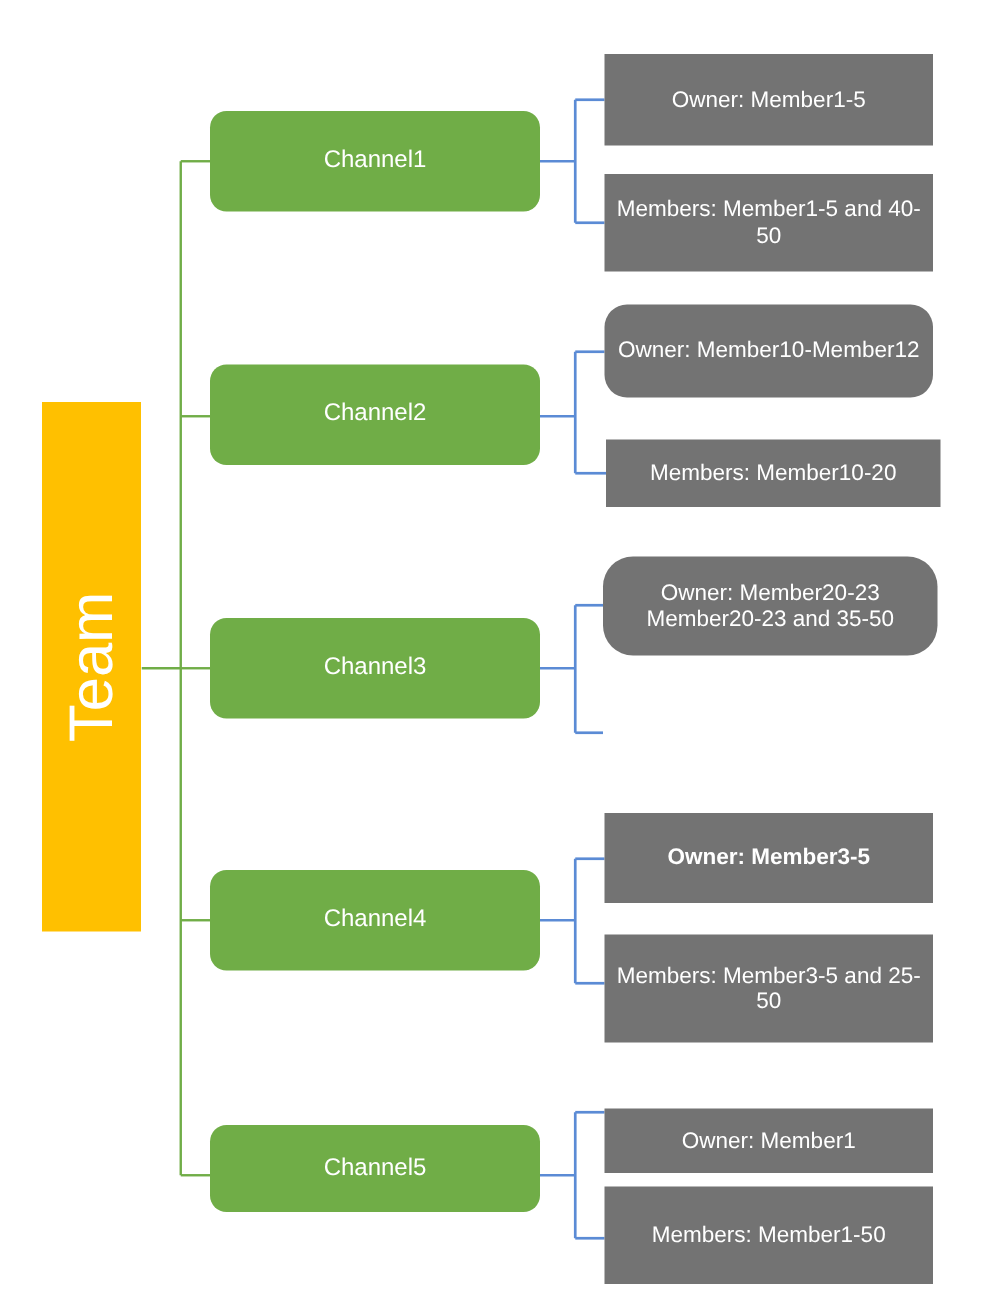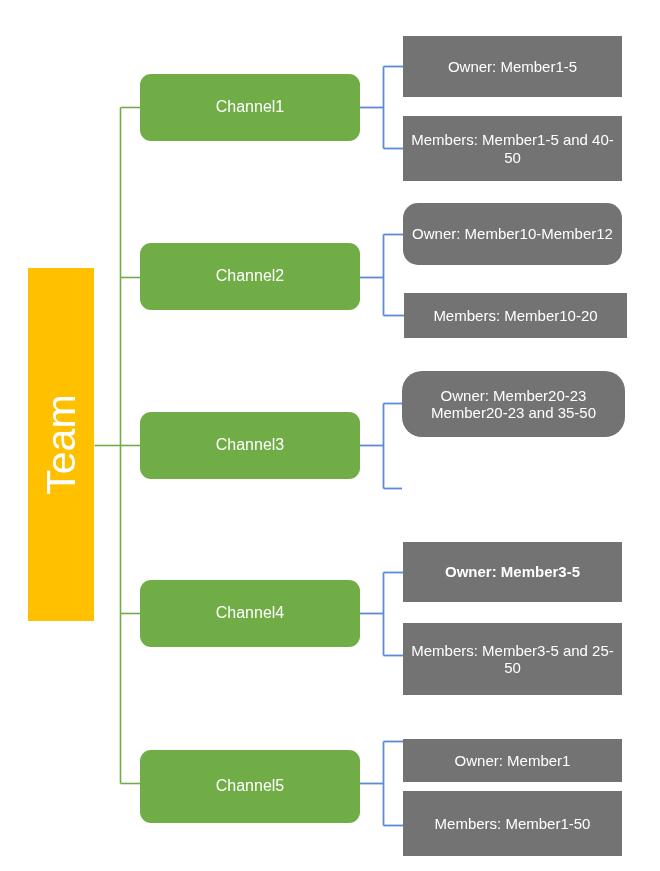--- a/index.html
+++ b/index.html
@@ -78,21 +78,21 @@
   </div>
   <div class="node channel-node" style="left:140px;top:243px;width:220px;height:67px;">
     <span>Channel2</span>
   </div>
   <div class="node channel-node" style="left:140px;top:412px;width:220px;height:67px;">
     <span>Channel3</span>
   </div>
   <div class="node channel-node" style="left:140px;top:580px;width:220px;height:67px;">
     <span>Channel4</span>
   </div>
-  <div class="node channel-node" style="left:140px;top:750px;width:220px;height:73px;">
+  <div class="node channel-node" style="left:140px;top:750px;width:220px;height:58px;">
     <span>Channel5</span>
   </div>
 
   <div class="node detail-node" style="left:403px;top:36px;width:219px;height:61px;">
     <span>Owner: Member1-5</span>
   </div>
   <div class="node detail-node" style="left:403px;top:116px;width:219px;height:65px;">
     <span>Members: Member1-5 and 40-50</span>
   </div>
 

